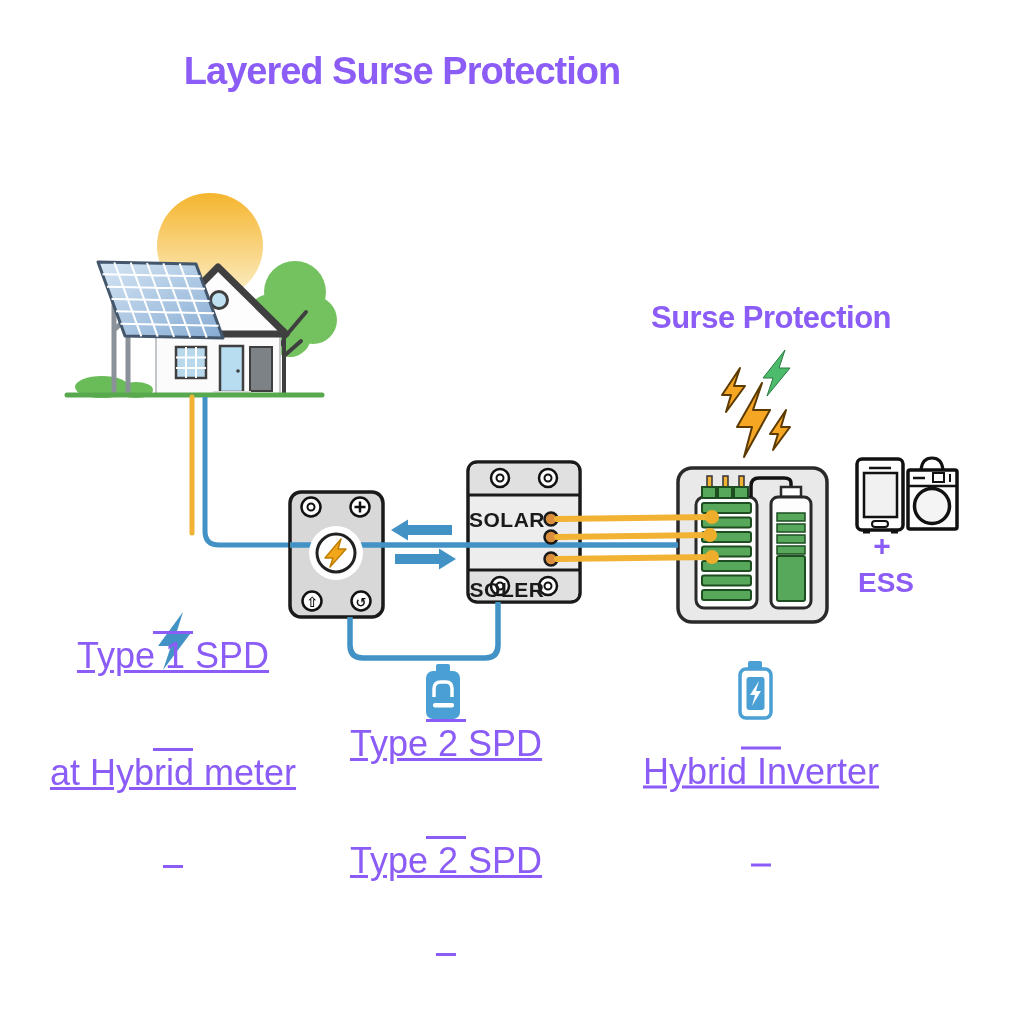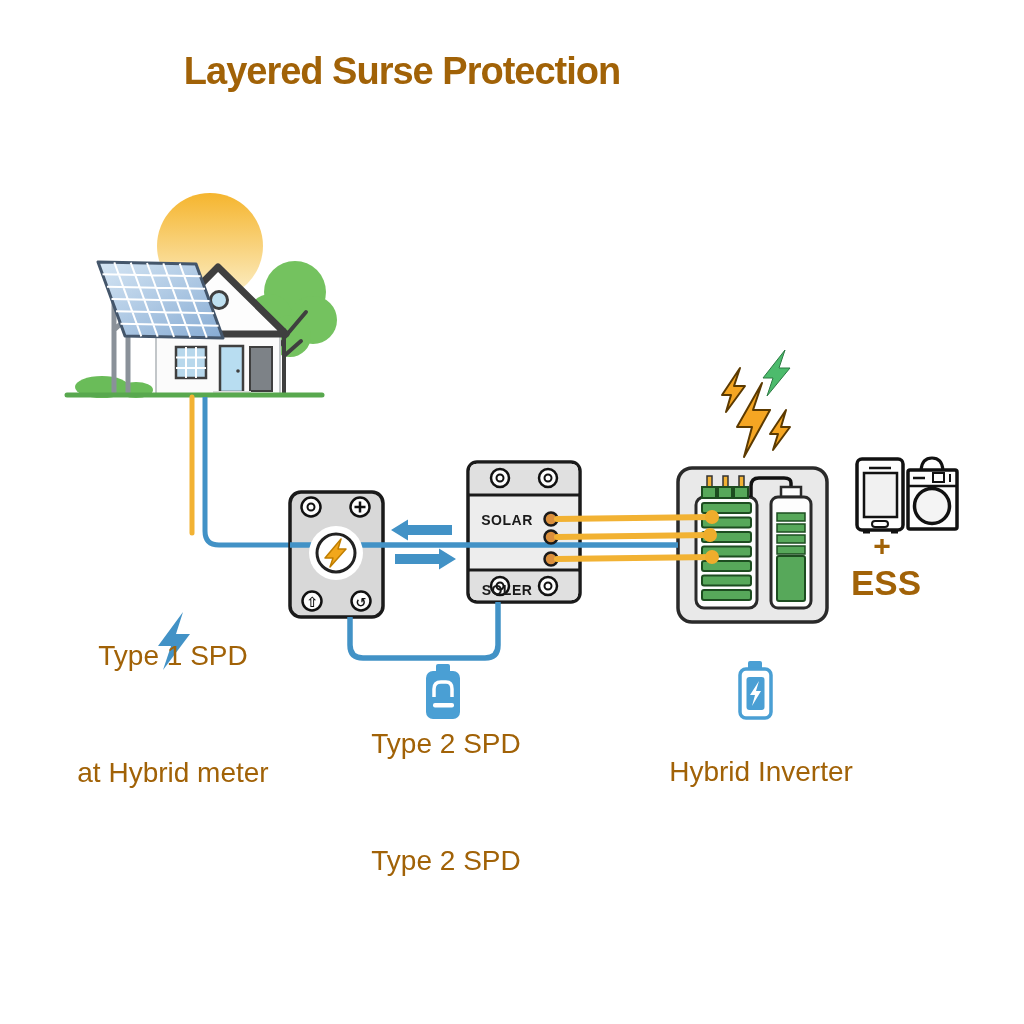--- a/index.html
+++ b/index.html
@@ -7,30 +7,30 @@
     position:relative;
     width:1024px;height:1024px;
     background:#ffffff;
     overflow:hidden;
     font-family:"Liberation Sans","DejaVu Sans",sans-serif;
   }
   .art{position:absolute;left:0;top:0;width:1024px;height:1024px;}
   .label{
     position:absolute;
     transform:translate(-50%,-50%);
-    color:#a16207;
+    color:#8b5cf6;
     white-space:pre;
     text-align:center;
   }
   .title{font-size:38px;font-weight:700;letter-spacing:-1px;}
   .surge-heading{font-size:31px;font-weight:700;letter-spacing:-0.5px;}
-  .box-label{font-size:14px;font-weight:600;letter-spacing:0.5px;color:#1a1a1a;}
-  .caption{font-size:28px;font-weight:500;line-height:39px;}
+  .box-label{font-size:21px;font-weight:600;letter-spacing:0.5px;color:#1a1a1a;}
+  .caption{font-size:36px;font-weight:500;line-height:39px;text-decoration:underline;}
   .plus{font-size:30px;font-weight:700;}
-  .ess{font-size:35px;font-weight:700;letter-spacing:0px;}
+  .ess{font-size:28px;font-weight:700;letter-spacing:0px;}
 </style>
 </head>
 <body>
 
 <div class="canvas">
 
   <svg class="art" viewBox="0 0 1024 1024">
     <defs>
       <linearGradient id="gSun" x1="0" y1="0" x2="0" y2="1">
         <stop offset="0%" stop-color="#F5B52E"></stop>
@@ -208,20 +208,21 @@
       <path d="M908 486 H957" stroke="#111" stroke-width="2.5"></path>
       <path d="M913 478 H925" stroke="#111" stroke-width="2.5"></path>
       <rect x="933" y="473" width="11" height="9" fill="none" stroke="#111" stroke-width="2"></rect>
       <path d="M950 474 V482" stroke="#111" stroke-width="2"></path>
       <circle cx="932" cy="506" r="17.5" fill="#F4F4F4" stroke="#111" stroke-width="3.5"></circle>
     </g>
   </svg>
 
   <div class="label title" style="left:402px;top:71px;">Layered Surse Protection</div>
 
+  <div class="label surge-heading" style="left:771px;top:318px;">Surse Protection</div>
 
   <div class="label box-label" style="left:507px;top:520px;">SOLAR</div>
   <div class="label box-label" style="left:507px;top:558px;margin-top:32px;">SOLER</div>
 
   <div class="label caption" style="left:173px;top:714px;">
     <div>Type 1 SPD</div>
     <div>at Hybrid meter</div>
   </div>
 
   <div class="label caption" style="left:446px;top:802px;">

